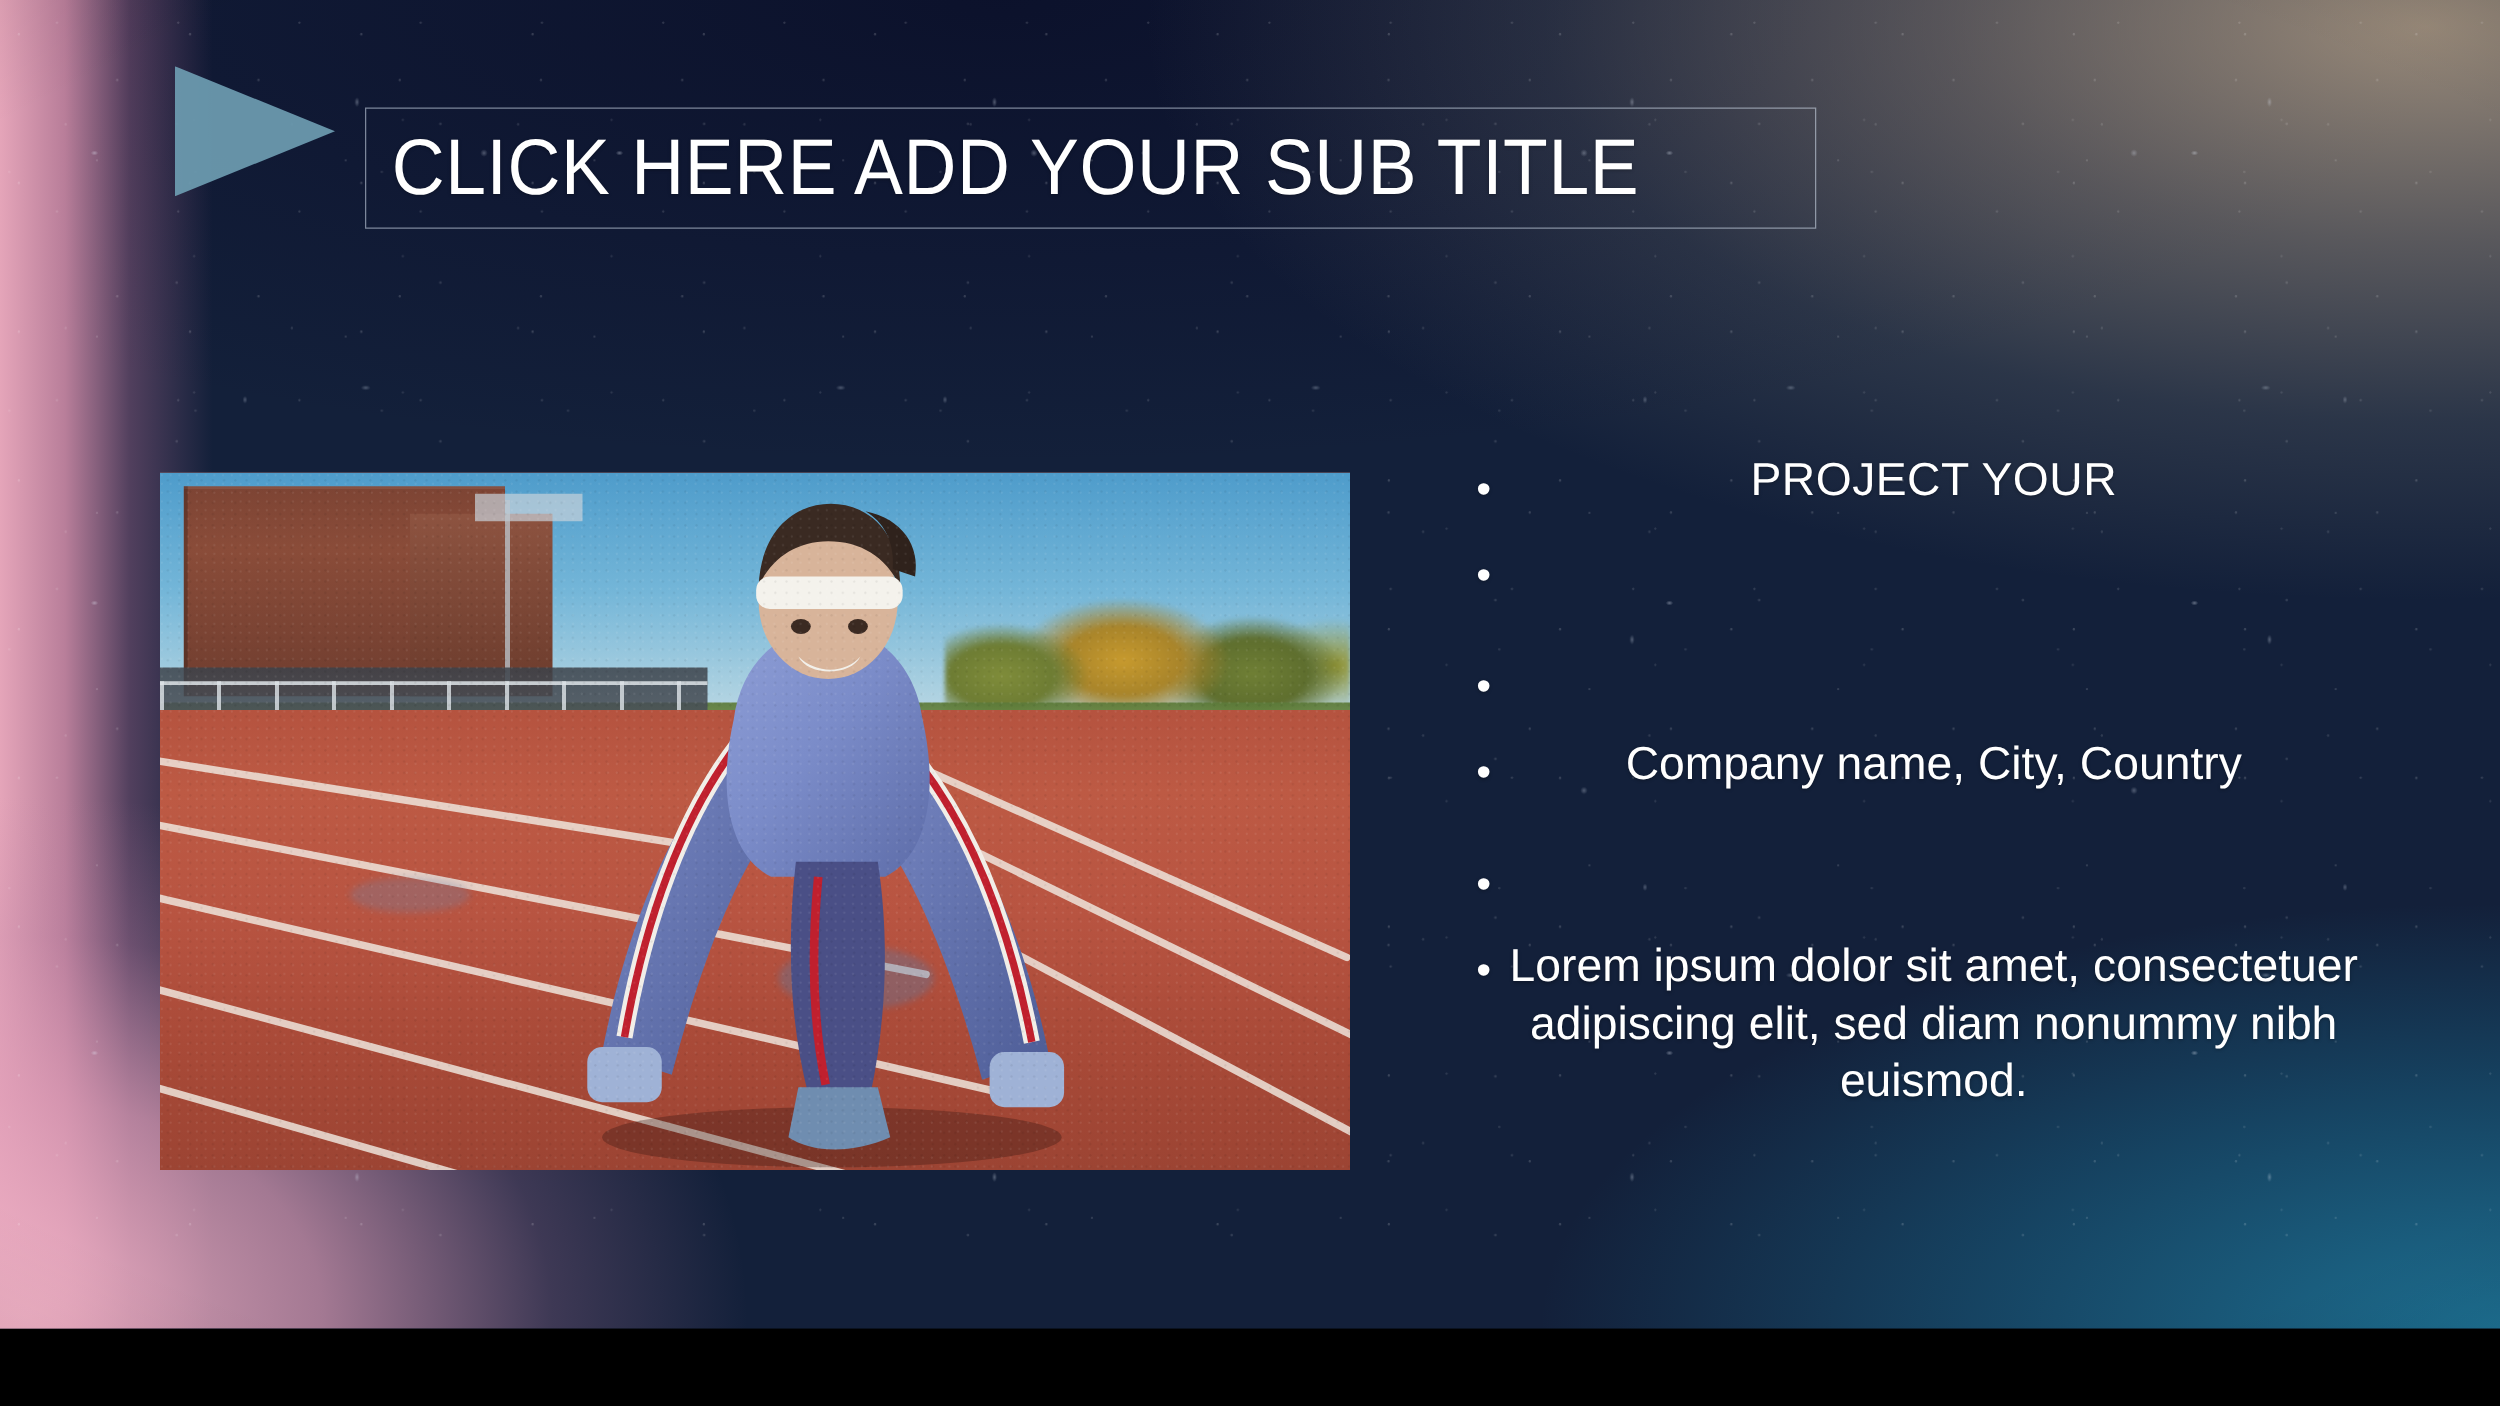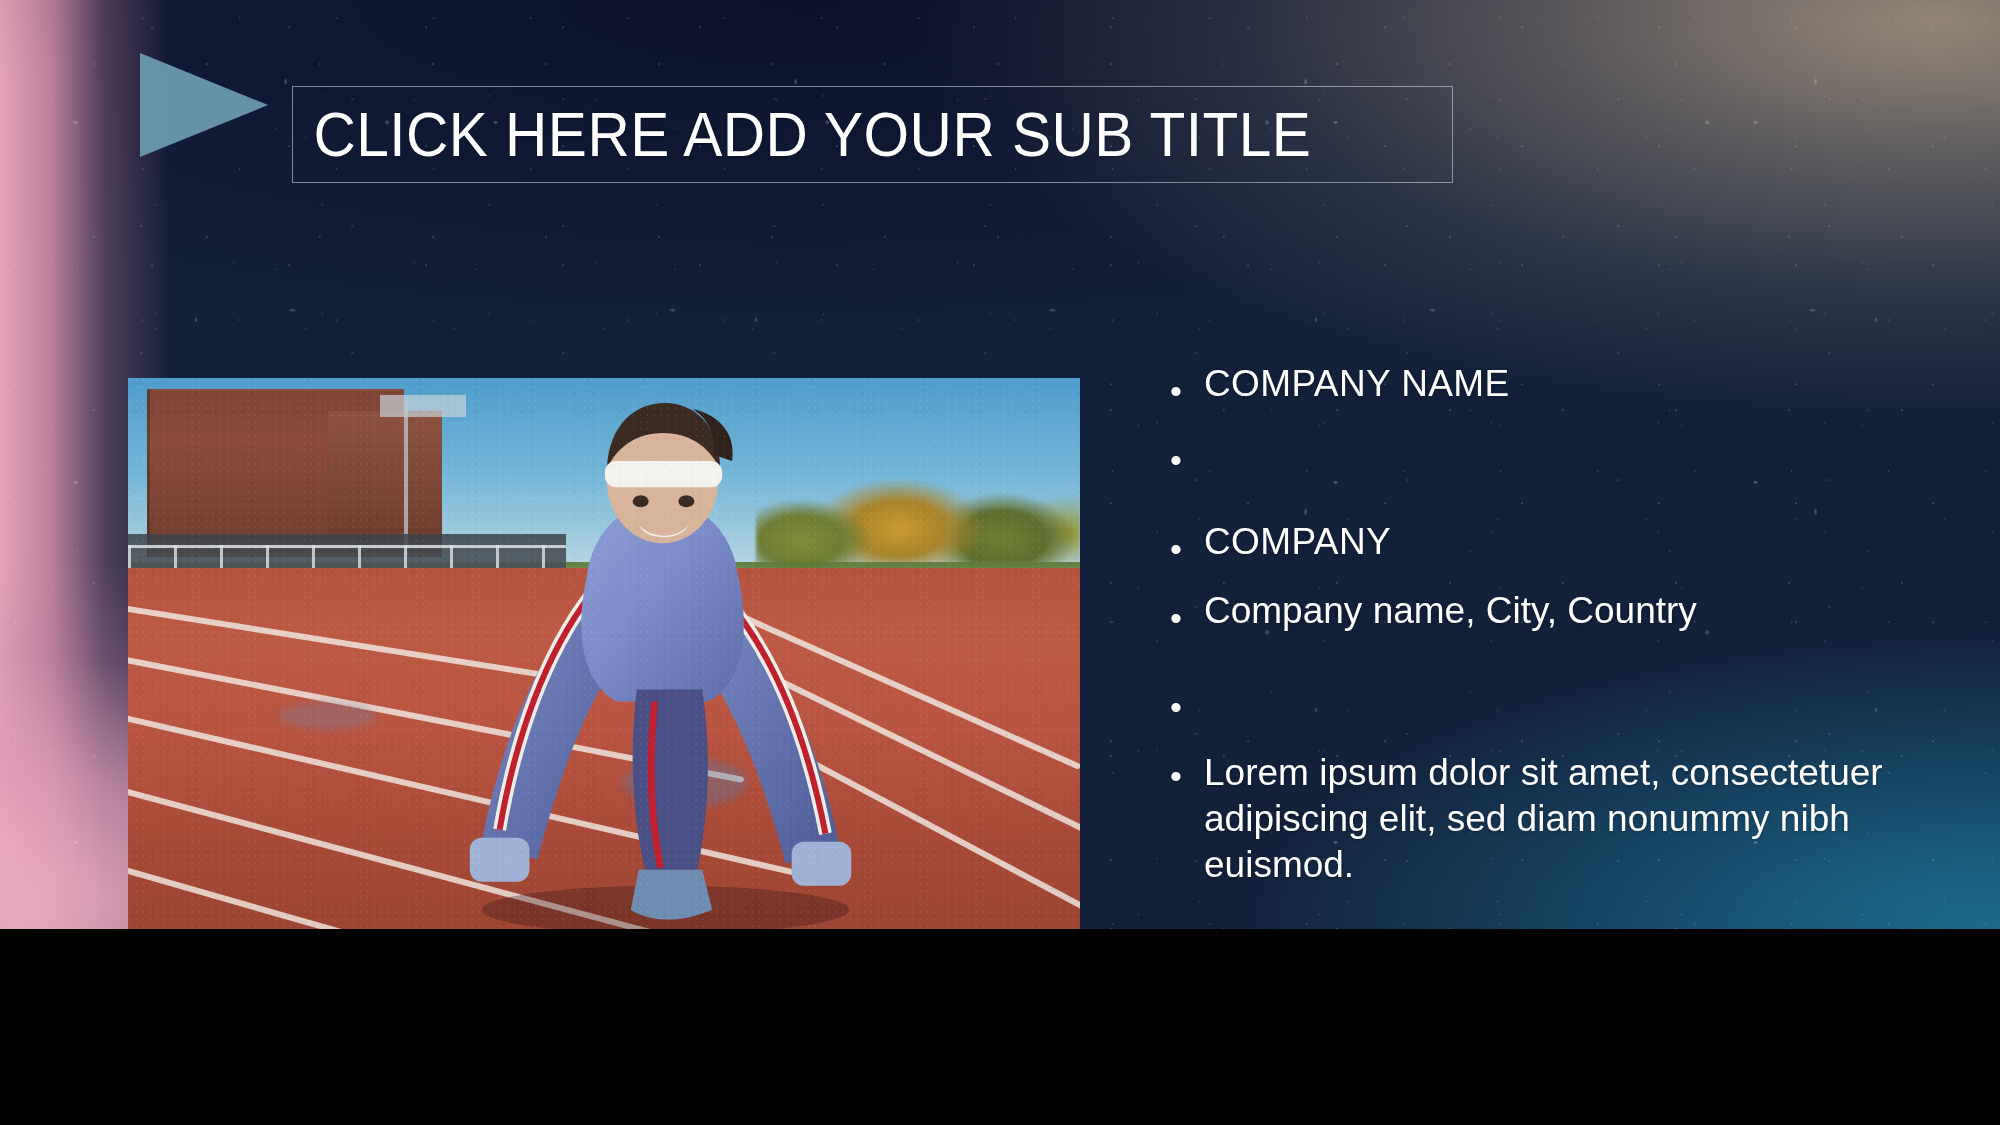--- a/index.html
+++ b/index.html
@@ -8,23 +8,24 @@
     background: #000;
   }
   body {
     font-family: "Liberation Sans", sans-serif;
   }
 
   
   .slide {
     position: relative;
     width: 2000px;
-    height: 929px;
+    height: 1063px;
     overflow: hidden;
     background: #13203a;
+    text-align: center;
   }
 
   
   .bg-layer {
     position: absolute;
     inset: 0;
   }
   .bg-base {
     background:
       radial-gradient(130% 115% at 73% 15%, rgba(12,16,44,0.97) 0%, rgba(14,21,52,0.92) 22%, rgba(18,38,68,0.55) 46%, rgba(22,62,92,0.12) 68%, rgba(25,80,110,0.0) 85%),
@@ -365,34 +366,33 @@
       </div>
 
       <div class="photo-grain"></div>
     </div>
   </div>
 
   <div class="content">
 
     <div class="bullet heading">
       <span class="dot">•</span>
-      <span class="txt">COMPANY NAME</span>
+      <span class="txt">PROJECT YOUR</span>
     </div>
 
     <div class="gap-sm"></div>
 
     <div class="bullet">
       <span class="dot">•</span>
     </div>
 
     <div class="gap-md"></div>
 
     <div class="bullet heading">
       <span class="dot">•</span>
-      <span class="txt">COMPANY</span>
     </div>
 
     <div class="gap-sm"></div>
 
     <div class="bullet">
       <span class="dot">•</span>
       <span class="txt">Company name, City, Country</span>
     </div>
 
     <div class="gap-md"></div>

